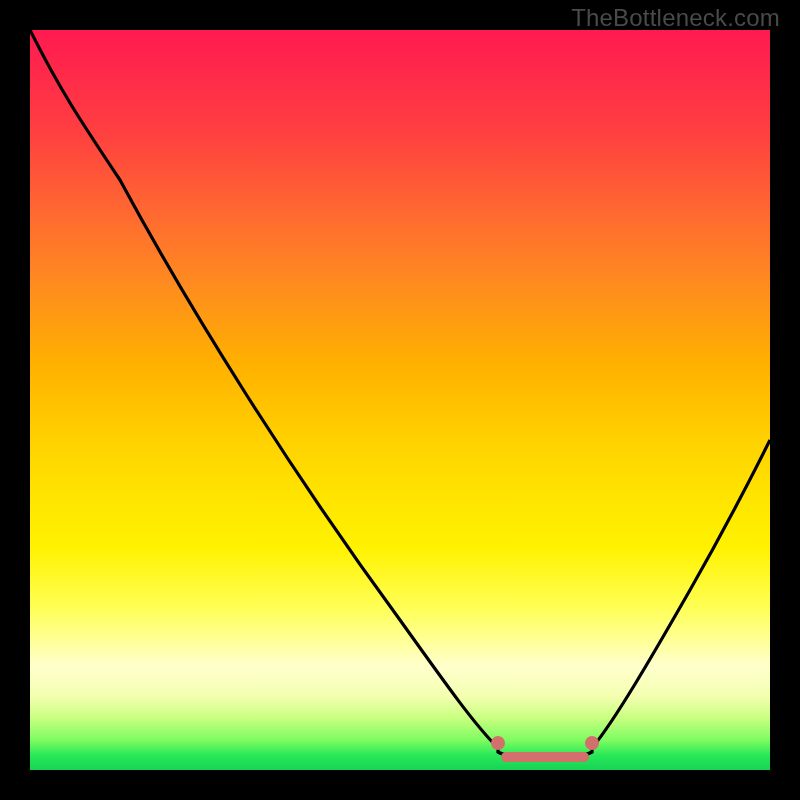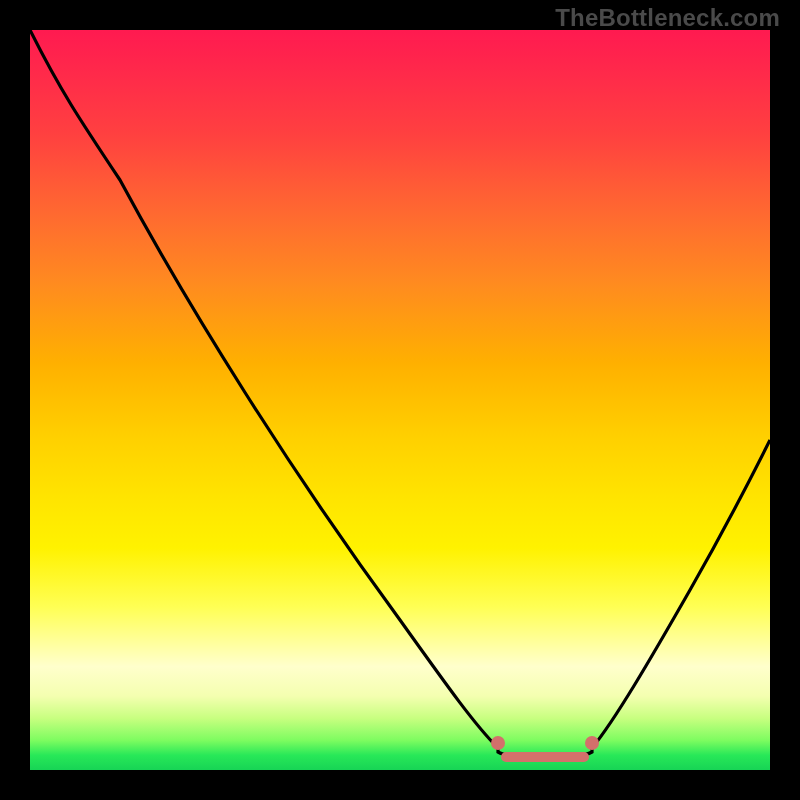--- a/index.html
+++ b/index.html
@@ -16,21 +16,21 @@
     width: 800px;
     height: 800px;
     background: #000;
   }
   .watermark {
     position: absolute;
     top: 4px;
     right: 20px;
     color: #4a4a4a;
     font-size: 24px;
-    font-weight: 700;
+    font-weight: 400;
     letter-spacing: 0.2px;
     z-index: 5;
   }
   .plot {
     position: absolute;
     left: 30px;
     top: 30px;
     width: 740px;
     height: 740px;
   }

